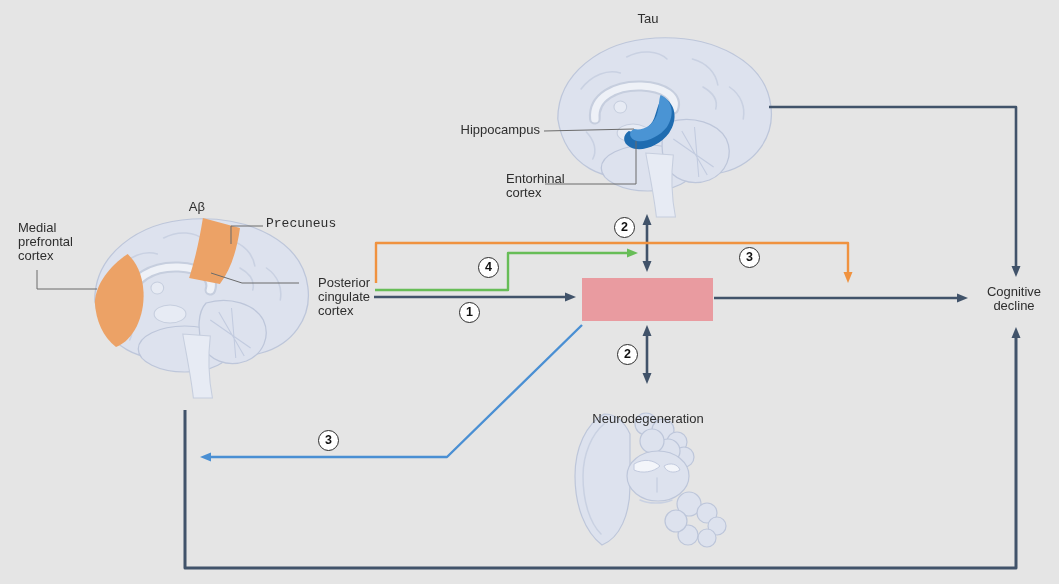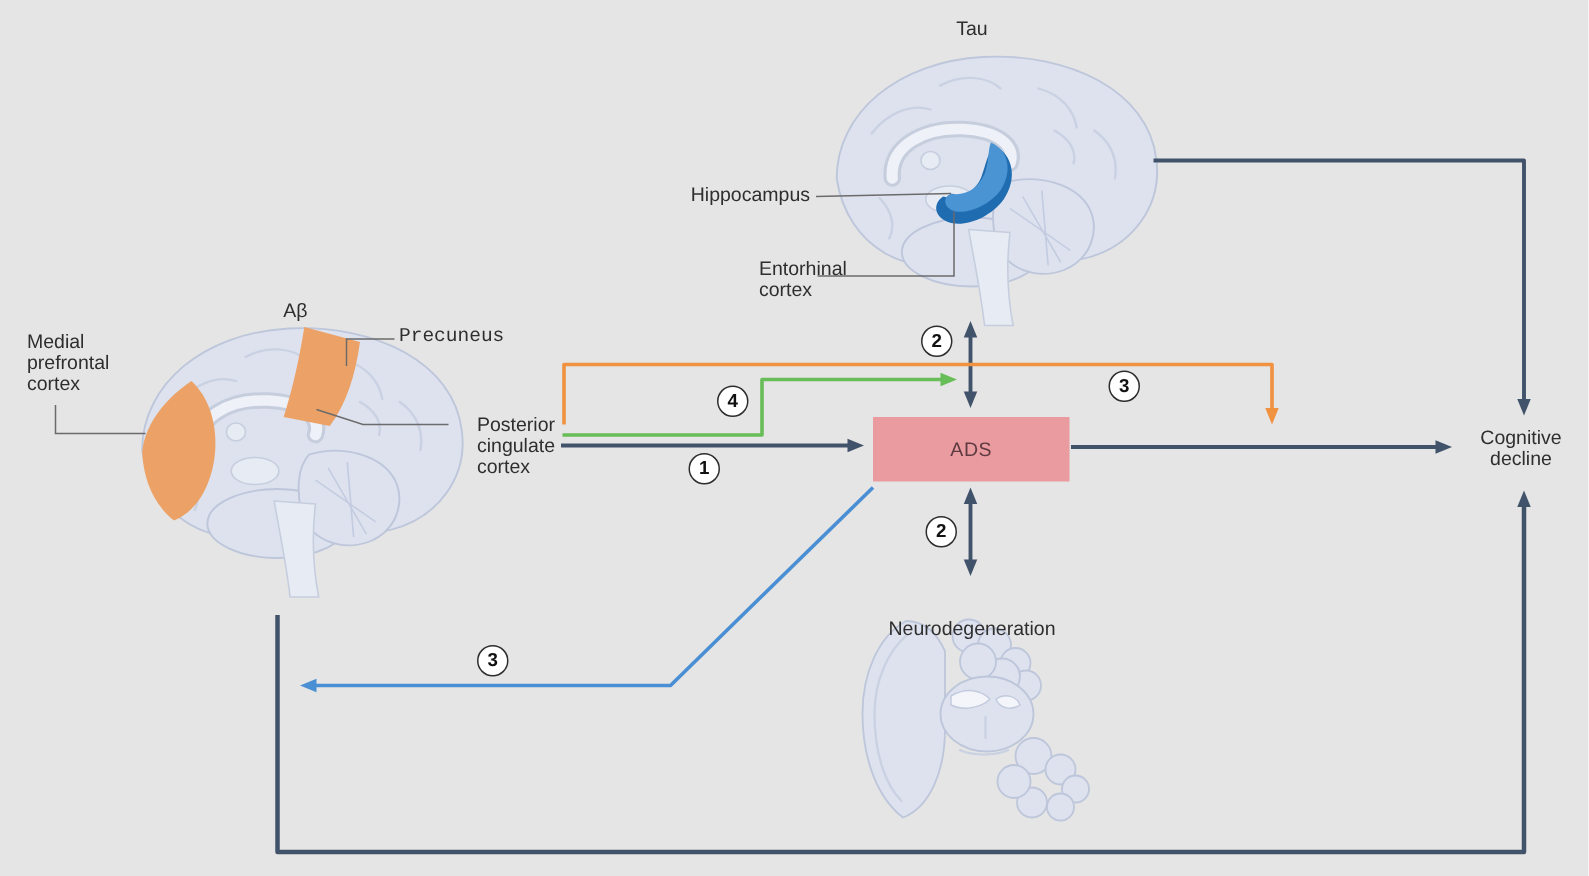--- a/index.html
+++ b/index.html
@@ -144,21 +144,20 @@
   <div class="label" style="left:18px;top:221px;width:72px;">Medial
 prefrontal
 cortex</div>
 
   <div class="label" style="left:266px;top:217px;width:70px;font-family:Liberation Mono, monospace;">Precuneus</div>
 
   <div class="label" style="left:318px;top:276px;width:68px;">Posterior
 cingulate
 cortex</div>
 
-  <div id="ads-text">ADS</div>
 
   <div class="label center" style="left:972px;top:285px;width:84px;">Cognitive
 decline</div>
 
   <div class="label center" style="left:575px;top:412px;width:146px;">Neurodegeneration</div>
 
   <div class="marker" style="left:459px;top:302px;">1</div>
   <div class="marker" style="left:614px;top:217px;">2</div>
   <div class="marker" style="left:617px;top:344px;">2</div>
   <div class="marker" style="left:739px;top:247px;">3</div>

